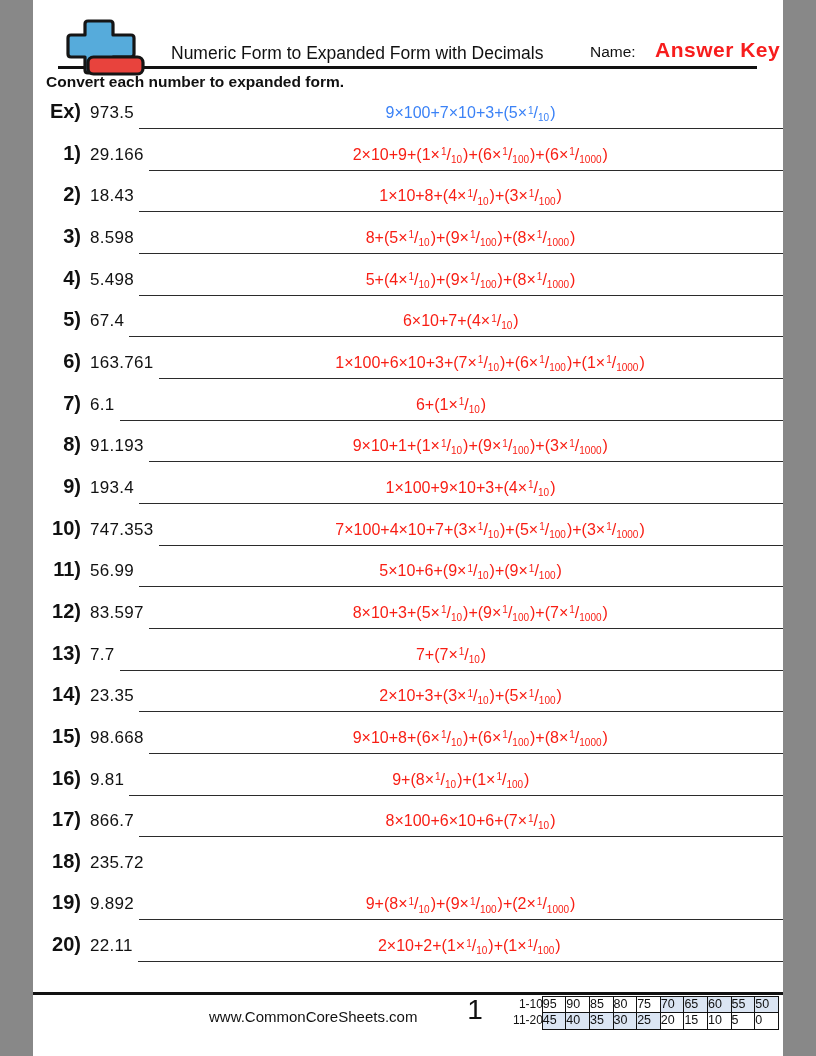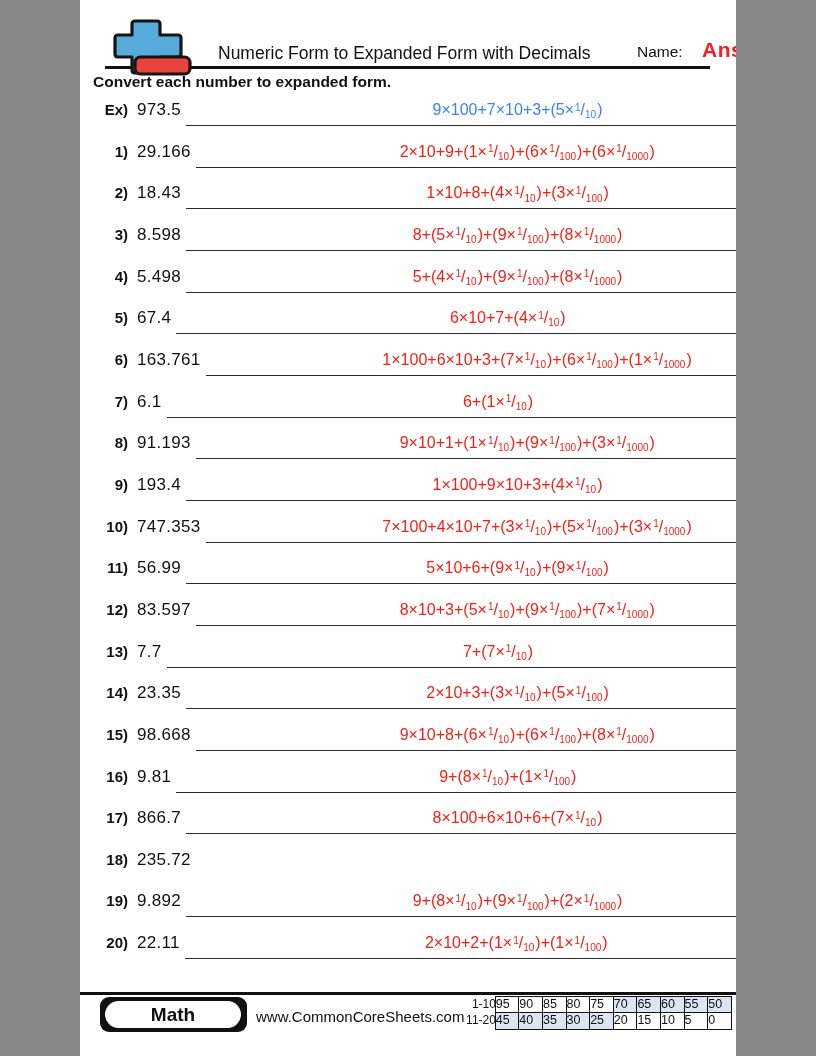--- a/index.html
+++ b/index.html
@@ -1,35 +1,35 @@
 <!DOCTYPE html>
 <html><head>
 <meta charset="utf-8">
 <style>
   html,body{margin:0;padding:0;background:#888;}
   .page{
     position:relative;
-    width:656px;height:1056px;
+    width:750px;height:1056px;
     background:#fff;
     margin:0 auto;
     font-family:"Liberation Sans","DejaVu Sans",sans-serif;
     color:#111;
     overflow:hidden;
   }
   
   .header-line{position:absolute;top:66px;left:25px;right:26px;height:2.5px;background:#111;}
   .logo{position:absolute;top:19px;left:33px;z-index:2;}
   .ws-title{position:absolute;top:43px;left:138px;font-size:17.5px;white-space:nowrap;}
   .name-label{position:absolute;top:43px;left:557px;font-size:15.5px;}
   .answer-key{position:absolute;top:38px;left:622px;font-size:21px;font-weight:bold;color:#f71d1d;letter-spacing:.5px;white-space:nowrap;}
   .instruction{position:absolute;top:73px;left:13px;font-size:15.5px;font-weight:bold;}
   
   .problems{position:absolute;top:88px;left:0;right:0;}
   .prow{display:flex;align-items:baseline;height:41.66px;box-sizing:border-box;padding-top:12px;}
-  .qnum{flex:none;width:48px;text-align:right;font-weight:bold;font-size:15px;}
+  .qnum{flex:none;width:48px;text-align:right;font-weight:bold;font-size:20px;}
   .qval{flex:none;margin-left:9px;font-size:17px;letter-spacing:.3px;}
   .ansline{
     flex:none;margin-left:5px;width:663px;max-width:740px;
     text-align:center;border-bottom:1.9px solid #2b2b2b;
     padding-bottom:6px;font-size:16px;color:#f81e14;white-space:nowrap;
   }
   .prow.example .ansline{color:#3b82f6;}
   .frac-sup{font-size:10px;position:relative;top:-.45em;margin-left:1px;}
   .frac-sub{font-size:10px;position:relative;top:.32em;margin-right:1px;}
   
@@ -166,23 +166,20 @@
       </div>
       <div class="prow">
         <span class="qnum">20)</span>
         <span class="qval">22.11</span>
         <span class="ansline">2×10+2+(1×<span class="frac-sup">1</span>/<span class="frac-sub">10</span>)+(1×<span class="frac-sup">1</span>/<span class="frac-sub">100</span>)</span>
       </div>
     </div>
 
   <div class="footer-line"></div>
 
-  <div class="math-badge">
-    <div class="math-badge-inner">Math</div>
-  </div>
 
   <div class="website">www.CommonCoreSheets.com</div>
   <div class="page-num">1</div>
 
   <div class="score-table">
       <div class="score-row">
         <div class="score-label">1-10</div>
         <div class="score-cell">95</div>
         <div class="score-cell">90</div>
         <div class="score-cell">85</div>

